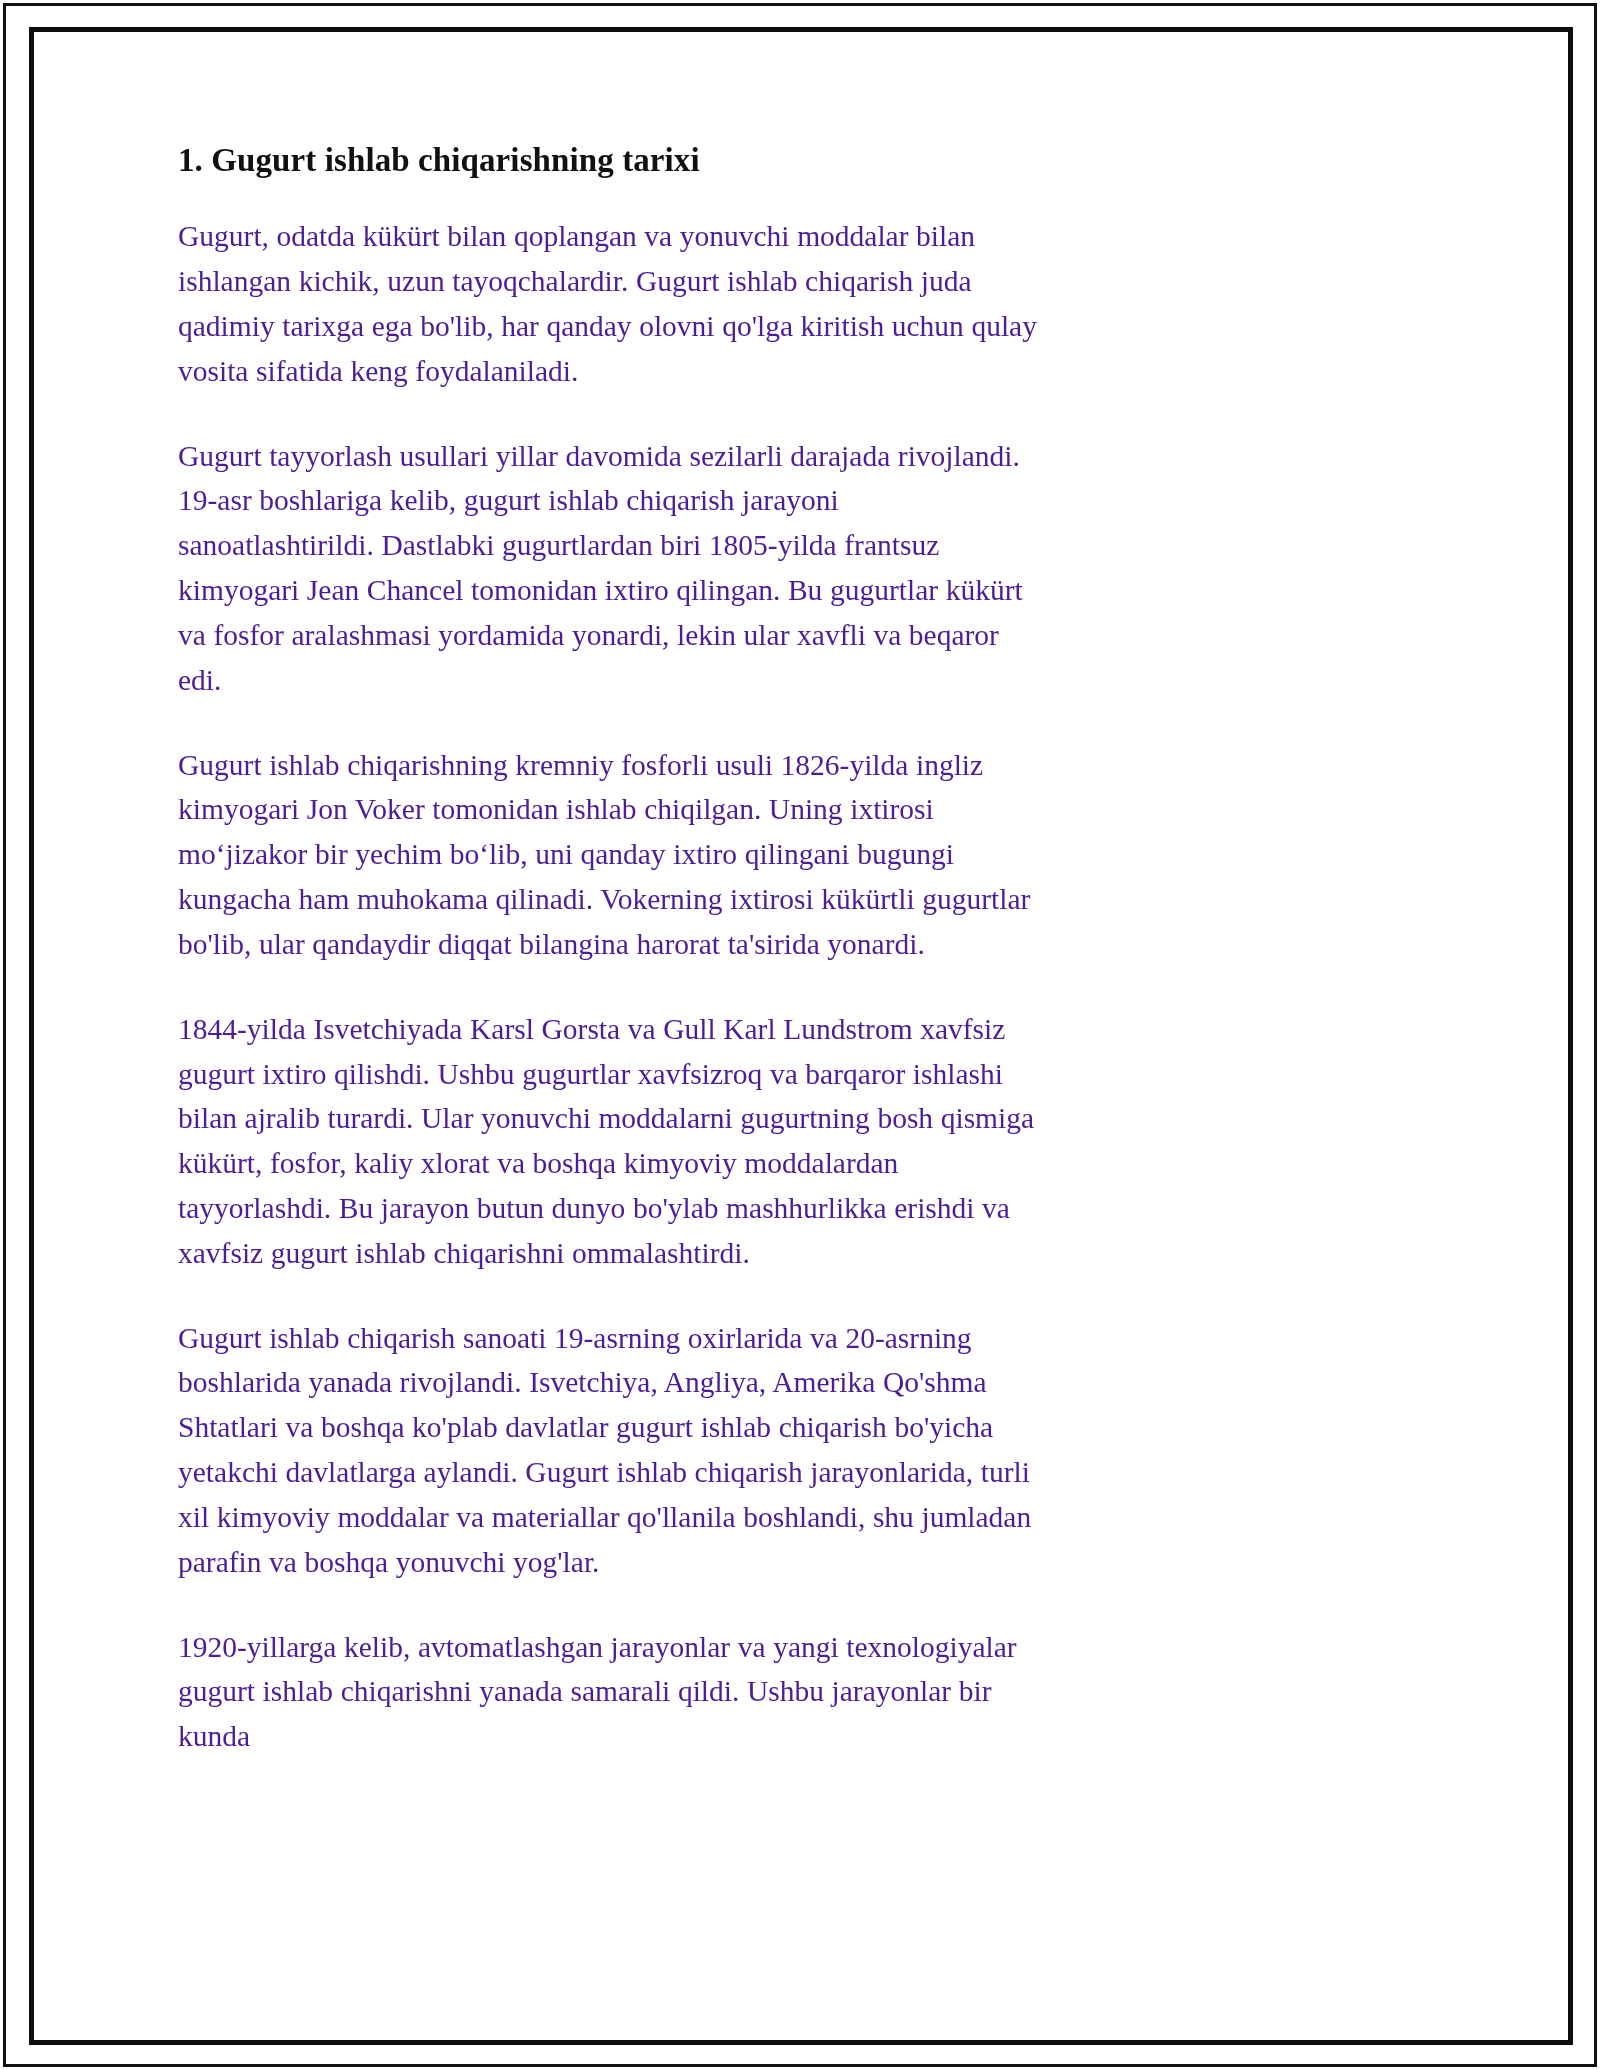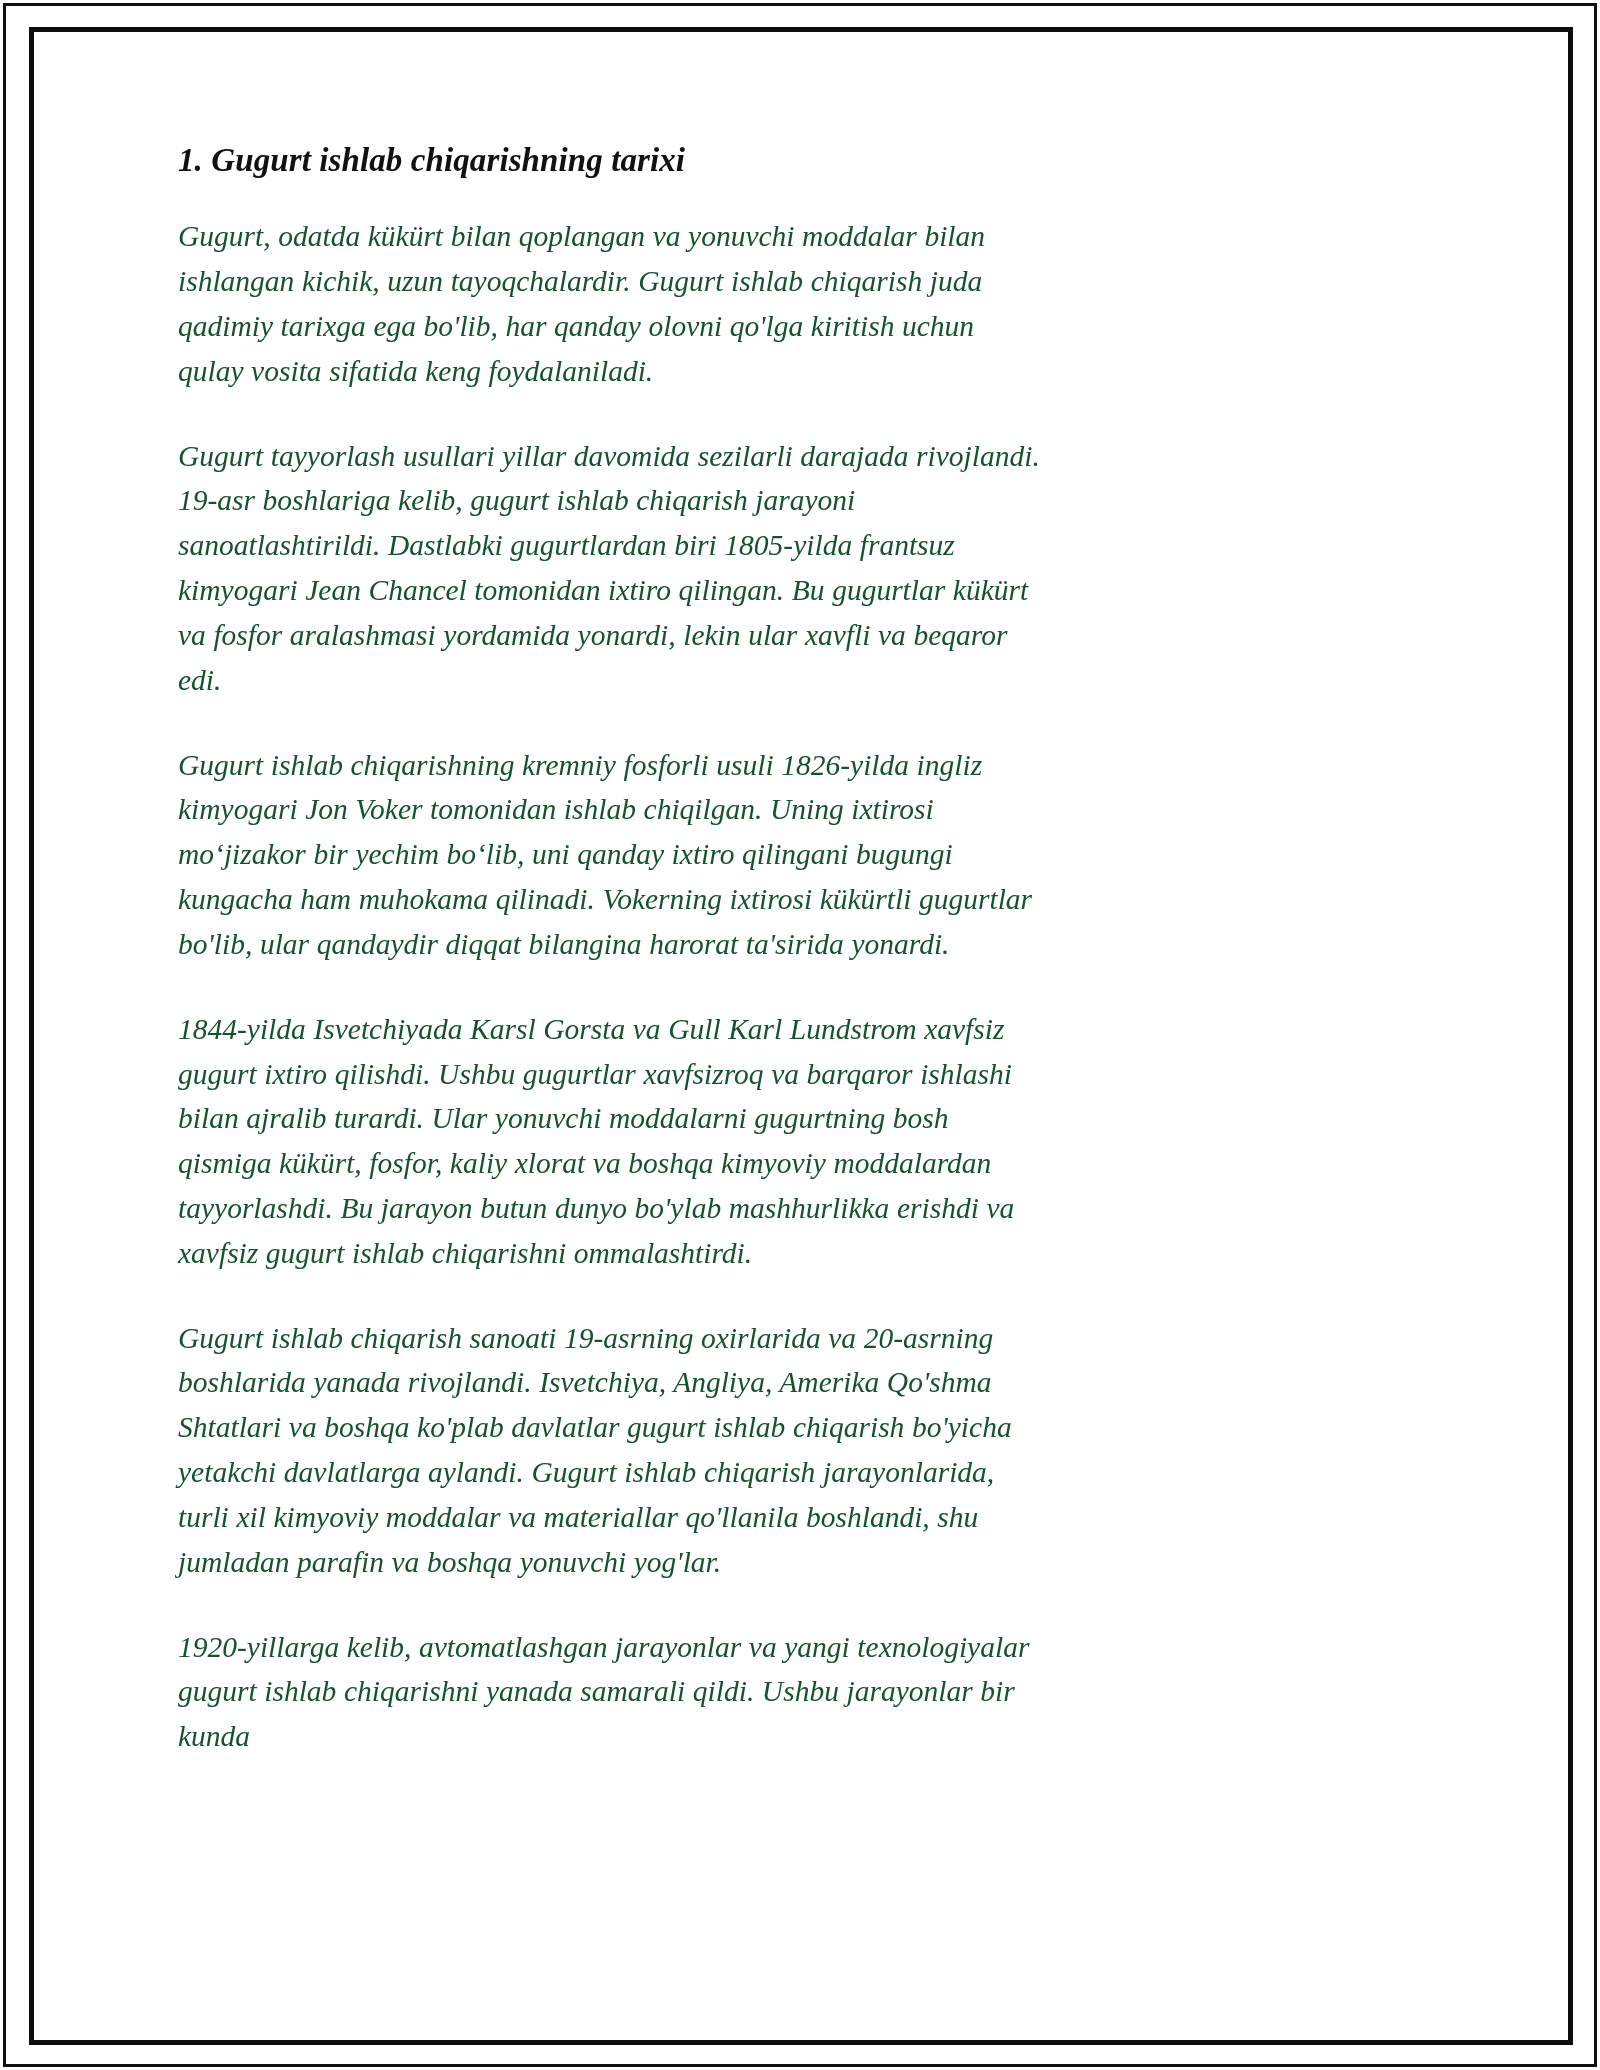--- a/index.html
+++ b/index.html
@@ -8,21 +8,20 @@
     background: #ffffff;
   }
   #page {
     position: relative;
     width: 1600px;
     height: 2070px;
     background: #ffffff;
     box-sizing: border-box;
     overflow: hidden;
     font-family: "Liberation Serif", "DejaVu Serif", serif;
-    font-style: italic;
   }
   
   #frame-outer {
     position: absolute;
     left: 3px;
     top: 3px;
     right: 3px;
     bottom: 3px;
     border: 3px solid #111111;
     box-sizing: border-box;
@@ -59,21 +58,21 @@
     font-weight: bold;
     line-height: 1.22;
     margin: 0 0 34px 0;
     color: #111111;
     letter-spacing: 0.1px;
   }
   p.para {
     font-size: 29.5px;
     line-height: 1.52;
     margin: 0 0 40px 0;
-    color: #14532d;
+    color: #4c1d95;
     text-align: left;
     word-spacing: 0.2px;
   }
   p.para:last-child {
     margin-bottom: 0;
     margin-top: 12px;
   }
 </style>
 </head>
 <body>

